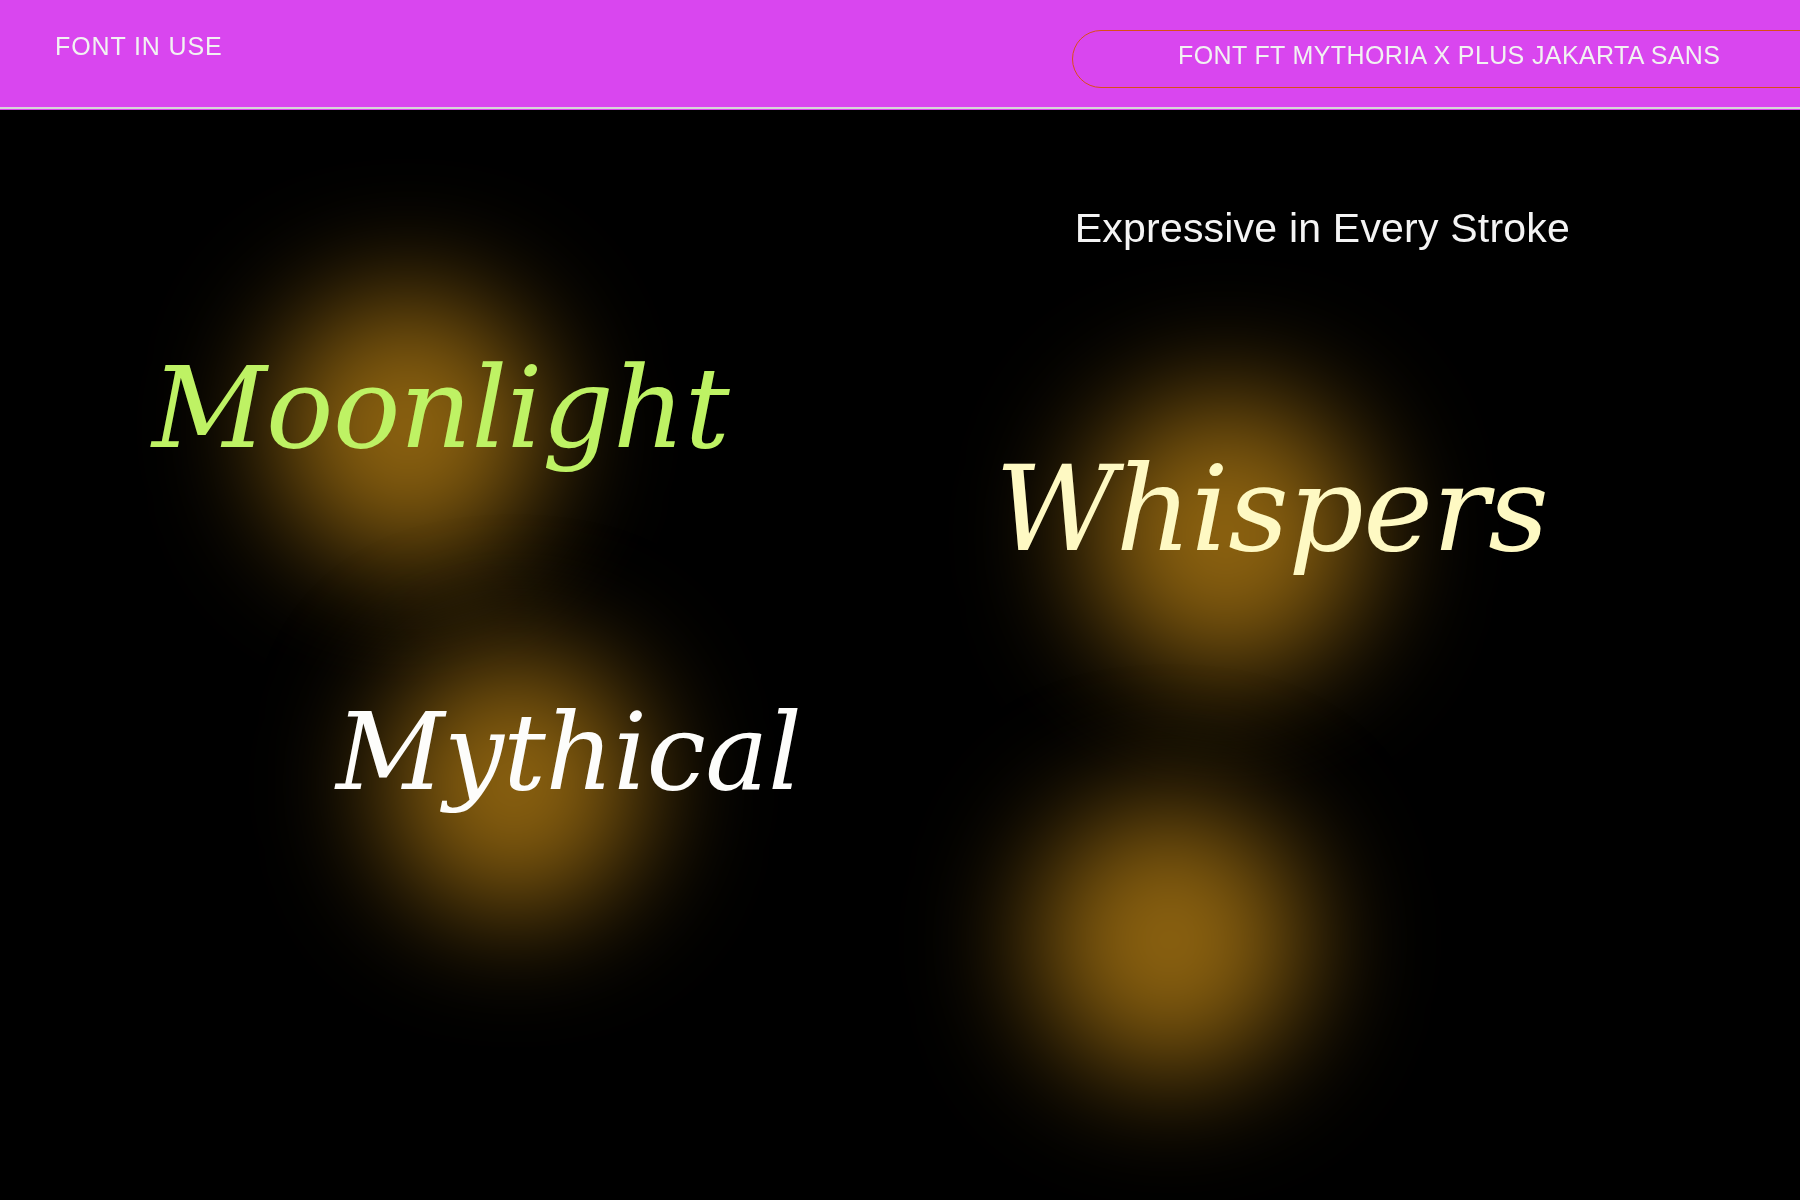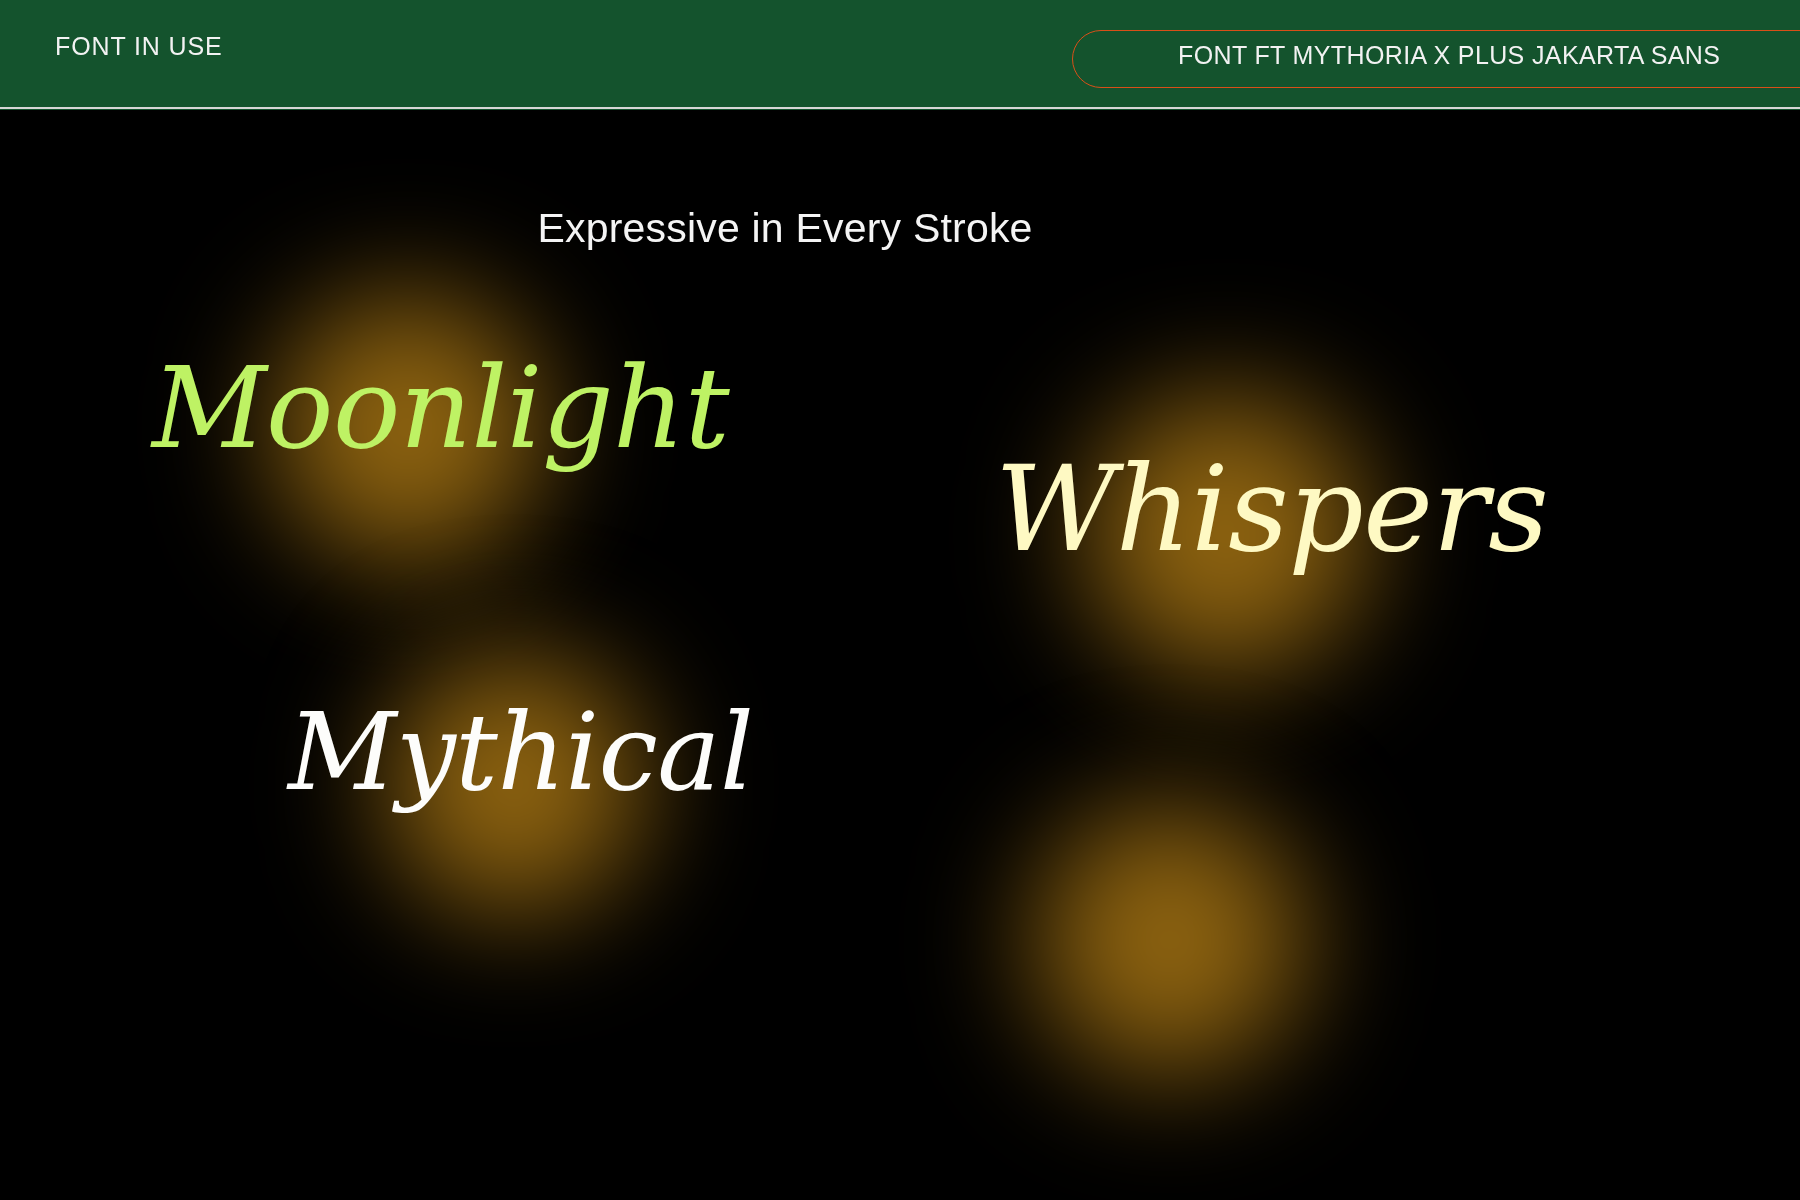--- a/index.html
+++ b/index.html
@@ -14,21 +14,21 @@
   body {
     font-family:"Liberation Sans", sans-serif;
     position:relative;
   }
 
   
   .header {
     position:absolute;
     top:0; left:0;
     width:1800px; height:110px;
-    background:#14532d;
+    background:#d946ef;
     z-index:40;
   }
 
   .header-label {
     position:absolute;
     left:55px;
     top:34px;
     font-family:"Liberation Sans", sans-serif;
     font-size:25px;
     font-weight:300;
@@ -93,21 +93,21 @@
 
   .glow.g1 { left:258px;  top:168px; width:300px; height:300px; }
   .glow.g2 { left:1070px; top:268px; width:312px; height:312px; }
   .glow.g3 { left:370px;  top:530px; width:288px; height:288px; }
   .glow.g4 { left:1020px; top:680px; width:300px; height:300px; }
 
   .subtitle {
     position:absolute;
     left:0; top:94px;
     width:1570px;
-    text-align:center;
+    text-align:right;
     font-family:"Liberation Sans", sans-serif;
     font-size:41px;
     font-weight:400;
     letter-spacing:0.005em;
     color:#f4f4f4;
     z-index:5;
     line-height:1.2;
   }
 
   .word {
@@ -147,15 +147,15 @@
   <div class="glow g2" style="background: radial-gradient(circle, rgb(143, 100, 16) 0%, rgb(143, 100, 16) 42%, rgba(143, 100, 16, 0.55) 66%, rgba(0, 0, 0, 0) 82%);"></div>
   <div class="glow g3" style="background: radial-gradient(circle, rgb(143, 100, 16) 0%, rgb(143, 100, 16) 42%, rgba(143, 100, 16, 0.55) 66%, rgba(0, 0, 0, 0) 82%);"></div>
   <div class="glow g4" style="background: radial-gradient(circle, rgb(143, 100, 16) 0%, rgb(143, 100, 16) 42%, rgba(143, 100, 16, 0.55) 66%, rgba(0, 0, 0, 0) 82%);"></div>
 
   <div class="subtitle">Expressive in Every Stroke</div>
 
   <div class="word w-moonlight" style="color: #bef264;">Moonlight</div>
 
   <div class="word w-whispers" style="color: #fef9c3;">Whispers</div>
 
-  <div class="word w-mythical" style="color: rgb(253, 253, 251);">Mythical</div>
+  <div class="word w-mythical" style="color: rgb(253, 253, 251); margin-left: 48px;">Mythical</div>
 
 </div>
 
 </body></html>

